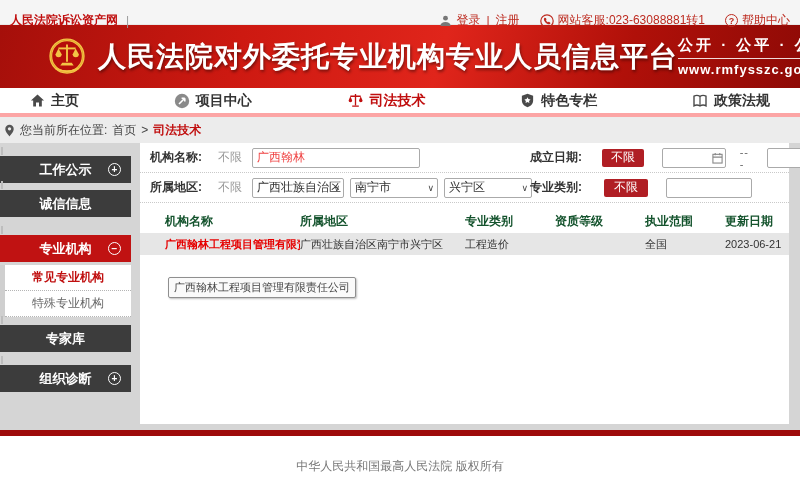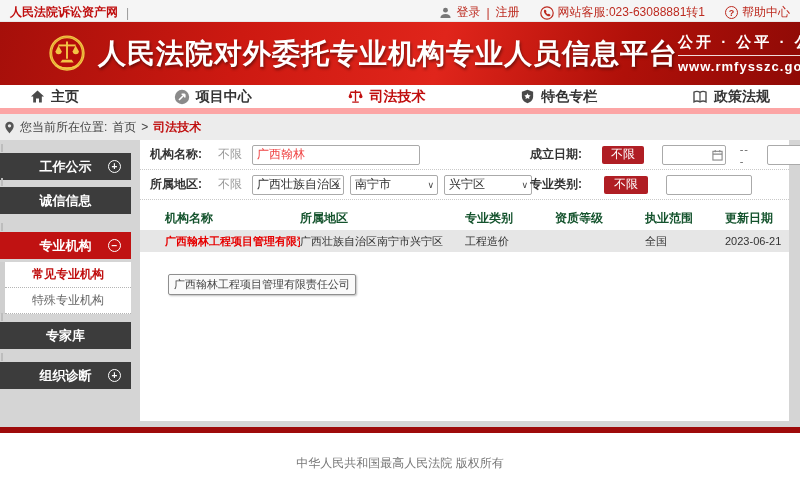--- a/index.html
+++ b/index.html
@@ -1,21 +1,21 @@
 <!DOCTYPE html>
 <html><head>
 <meta charset="utf-8">
 <style>
   * { margin:0; padding:0; box-sizing:border-box; }
   html,body { width:800px; height:484px; overflow:hidden;
     font-family:"Liberation Sans","DejaVu Sans",sans-serif; background:#fff; }
 
   
-  .topbar { height:22px; background:#f5f5f5; display:flex; align-items:flex-end;
-    padding:0 10px; font-size:12px; border-bottom:1px solid #e8e8e8; }
+  .topbar { height:22px; background:#f5f5f5; display:flex; align-items:flex-start;
+    padding:12px 10px; font-size:12px; border-bottom:1px solid #e8e8e8; }
   .topbar-left { display:flex; align-items:center; gap:8px; }
   .site-name { color:#c00f0f; font-weight:bold; cursor:pointer; }
   .topbar-div { color:#999; }
   .topbar-right { margin-left:auto; display:flex; align-items:center; gap:6px; color:#bd2b20; }
   .topbar-right .grp { display:flex; align-items:center; gap:4px; margin-left:14px; cursor:pointer; }
   .q-icon { display:inline-flex; width:13px; height:13px; border:1.5px solid #bd2b20;
     border-radius:50%; align-items:center; justify-content:center; font-size:9px; font-weight:bold; }
   .pipe { color:#bd2b20; margin:0 2px; }
 
   
@@ -23,21 +23,21 @@
     background:linear-gradient(105deg,#a50f0a 0%,#cd1911 30%,#e0251b 55%,#b01009 78%,#8f0a06 100%); }
   .emblem { width:42px; height:42px; flex:0 0 auto; }
   .banner-title { color:#fff; font-size:28px; font-weight:bold; letter-spacing:1px;
     margin-left:10px; text-shadow:1px 2px 3px rgba(0,0,0,.45); white-space:nowrap; }
   .banner-right { margin-left:auto; margin-right:58px; color:#fff; text-align:left; }
   .slogan { font-size:15px; font-weight:bold; letter-spacing:3px; padding-bottom:3px;
     border-bottom:1px solid rgba(255,255,255,.85); }
   .site-url { font-size:13px; font-weight:bold; letter-spacing:1px; margin-top:3px; }
 
   
-  .nav { height:29px; background:#fff; border-bottom:6px solid #fca5a5;
+  .nav { height:29px; background:#fff; border-bottom:4px solid #fca5a5;
     display:flex; align-items:center; justify-content:space-between; padding:0 30px; }
   .nav-item { display:flex; align-items:center; gap:6px; font-size:14px; font-weight:bold;
     color:#333; cursor:pointer; }
   .nav-item.active { color:#c00f0f; }
 
   
   .breadcrumb { height:26px; background:#ececec; display:flex; align-items:center;
     padding:0 4px; font-size:12px; color:#444; gap:5px; }
   .breadcrumb .crumb-home { color:#444; cursor:pointer; }
   .breadcrumb .crumb-current { color:#c00f0f; font-weight:bold; }

